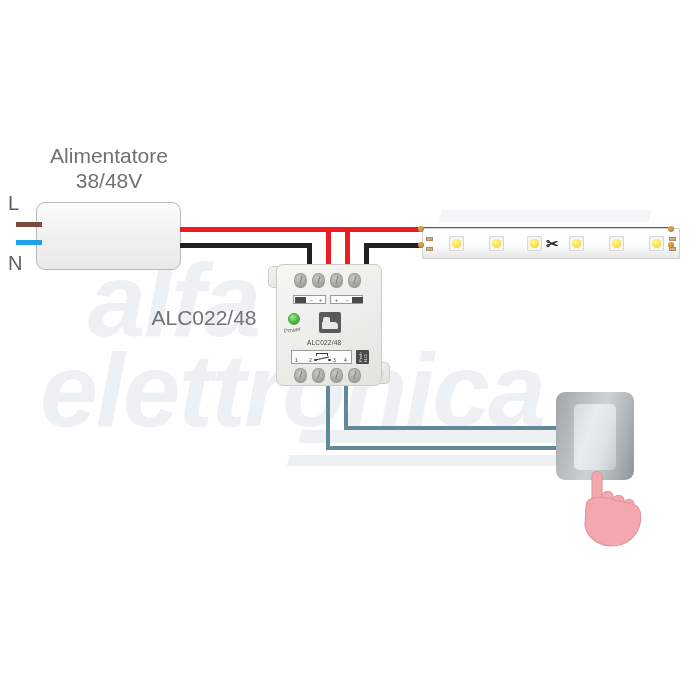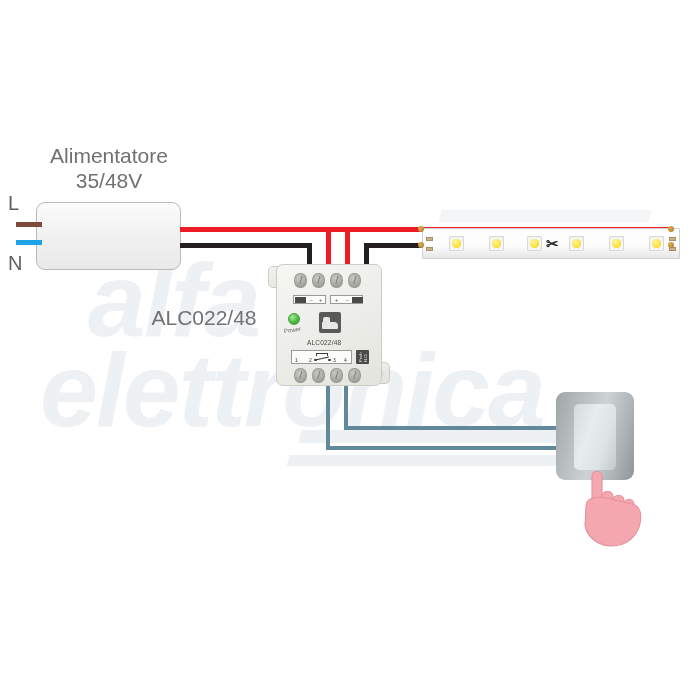--- a/index.html
+++ b/index.html
@@ -296,21 +296,21 @@
 
   <div class="wm wm-top">alfa</div>
   <div class="wm wm-bottom">elettronica</div>
   <div class="wm-slash" style="left:300px; top:430px; width:330px; height:13px;"></div>
   <div class="wm-slash" style="left:288px; top:455px; width:300px; height:11px;"></div>
   <div class="wm-slash" style="left:440px; top:210px; width:210px; height:12px; background:#f3f5f7;"></div>
   <div class="wm-slash" style="left:470px; top:236px; width:180px; height:10px; background:#f3f5f7;"></div>
 
   <div class="lbl" style="left:38px; top:144px; width:142px; white-space:normal;">
     <div>Alimentatore</div>
-    <div>35/48V</div>
+    <div>38/48V</div>
   </div>
 
   <div id="psu"></div>
 
   <div class="lbl-term" style="left:8px; top:192px;">L</div>
   <div class="lbl-term" style="left:8px; top:252px;">N</div>
 
   <div class="wire w-brown" style="left:16px; top:222px; width:26px; height:5px;"></div>
   <div class="wire w-blue" style="left:16px; top:240px; width:26px; height:5px;"></div>
 

